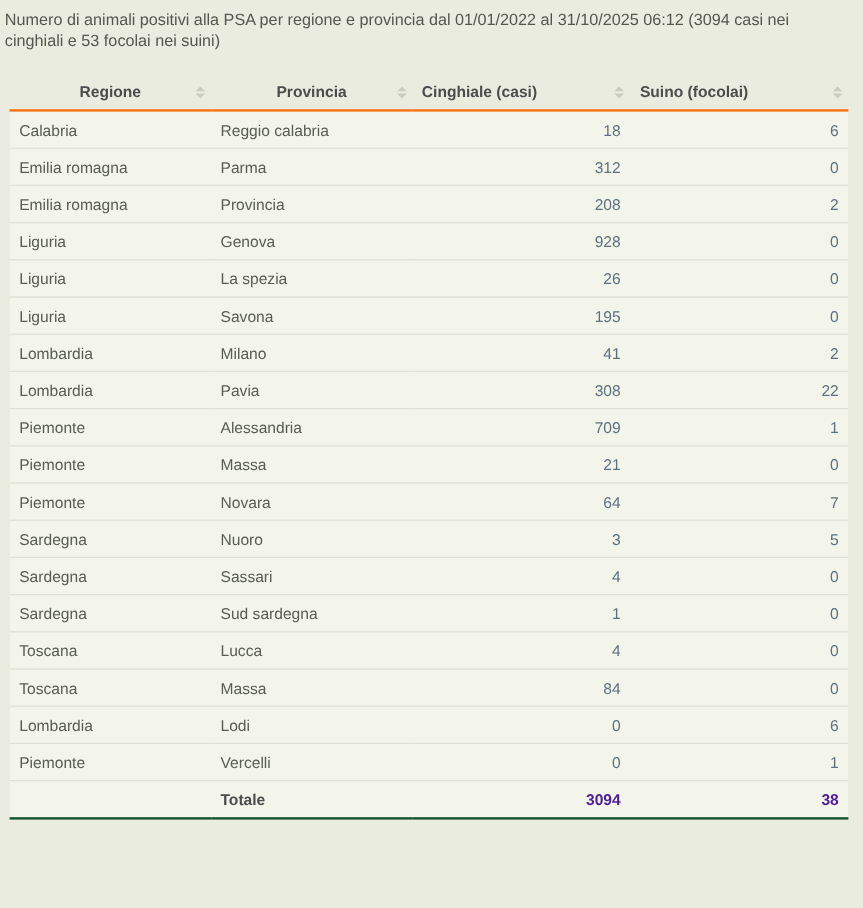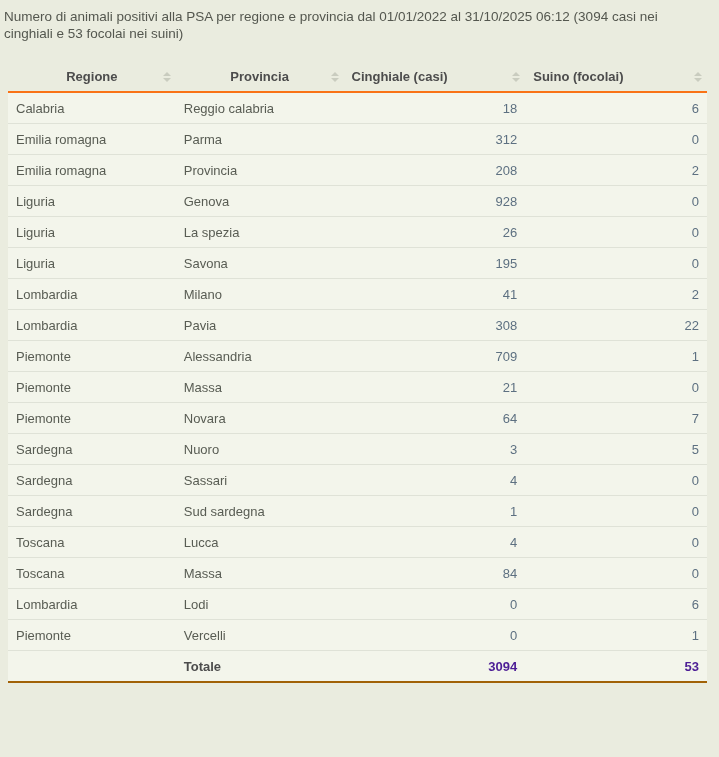--- a/index.html
+++ b/index.html
@@ -50,21 +50,21 @@
     overflow: hidden;
     white-space: nowrap;
   }
   td.num {
     text-align: right;
     color: #5d7081;
   }
   tfoot td {
     font-weight: bold;
     color: #4c4c4c;
-    border-bottom: 2px solid #a16207;
+    border-bottom: 2px solid #14532d;
   }
   tfoot td.num { color: #4c1d95; }
   .sort-icon {
     position: absolute;
     right: 5px;
     top: 50%;
     transform: translateY(-50%);
     display: inline-flex;
     flex-direction: column;
     align-items: center;
@@ -235,16 +235,16 @@
         <td>Vercelli</td>
         <td class="num">0</td>
         <td class="num">1</td>
       </tr>
     </tbody>
   <tfoot>
     <tr>
       <td></td>
       <td>Totale</td>
       <td class="num">3094</td>
-      <td class="num">53</td>
+      <td class="num">38</td>
     </tr>
   </tfoot>
 </table>
 
 </body></html>

